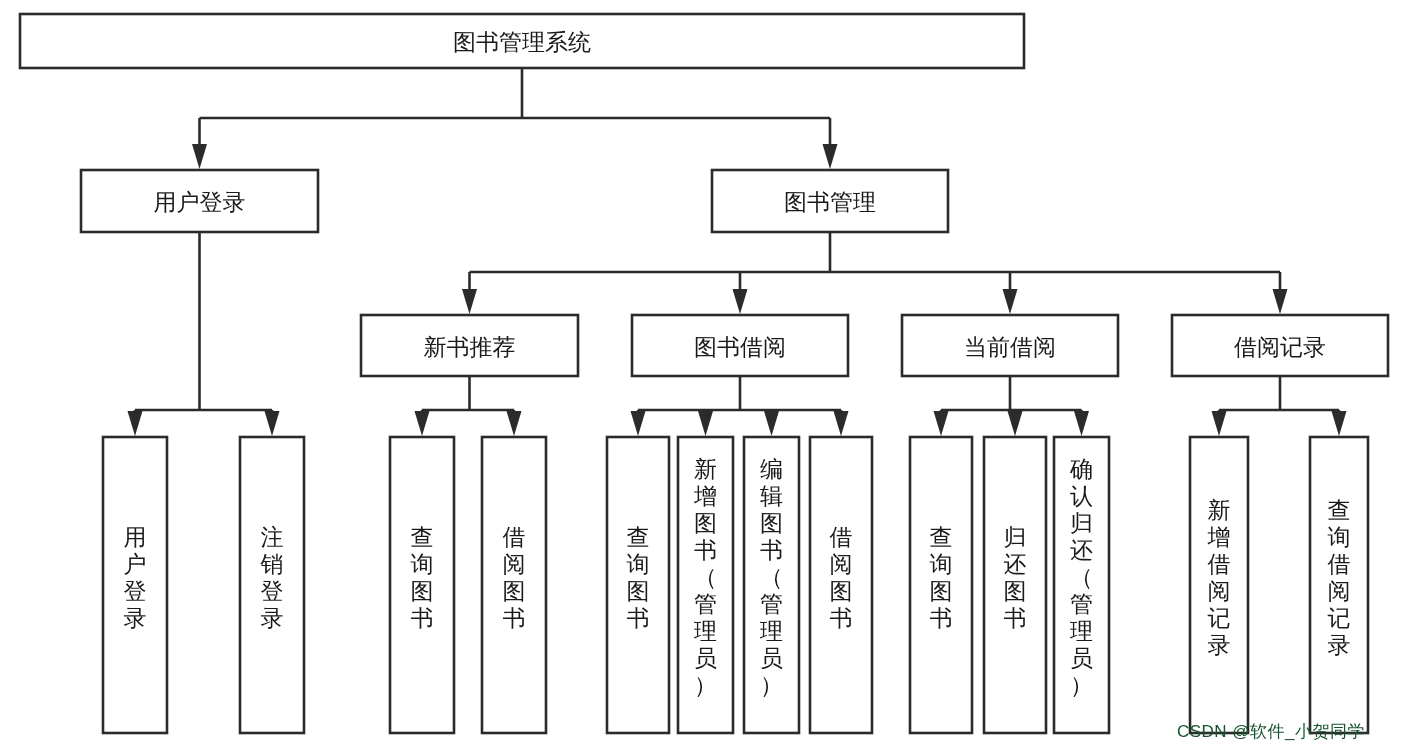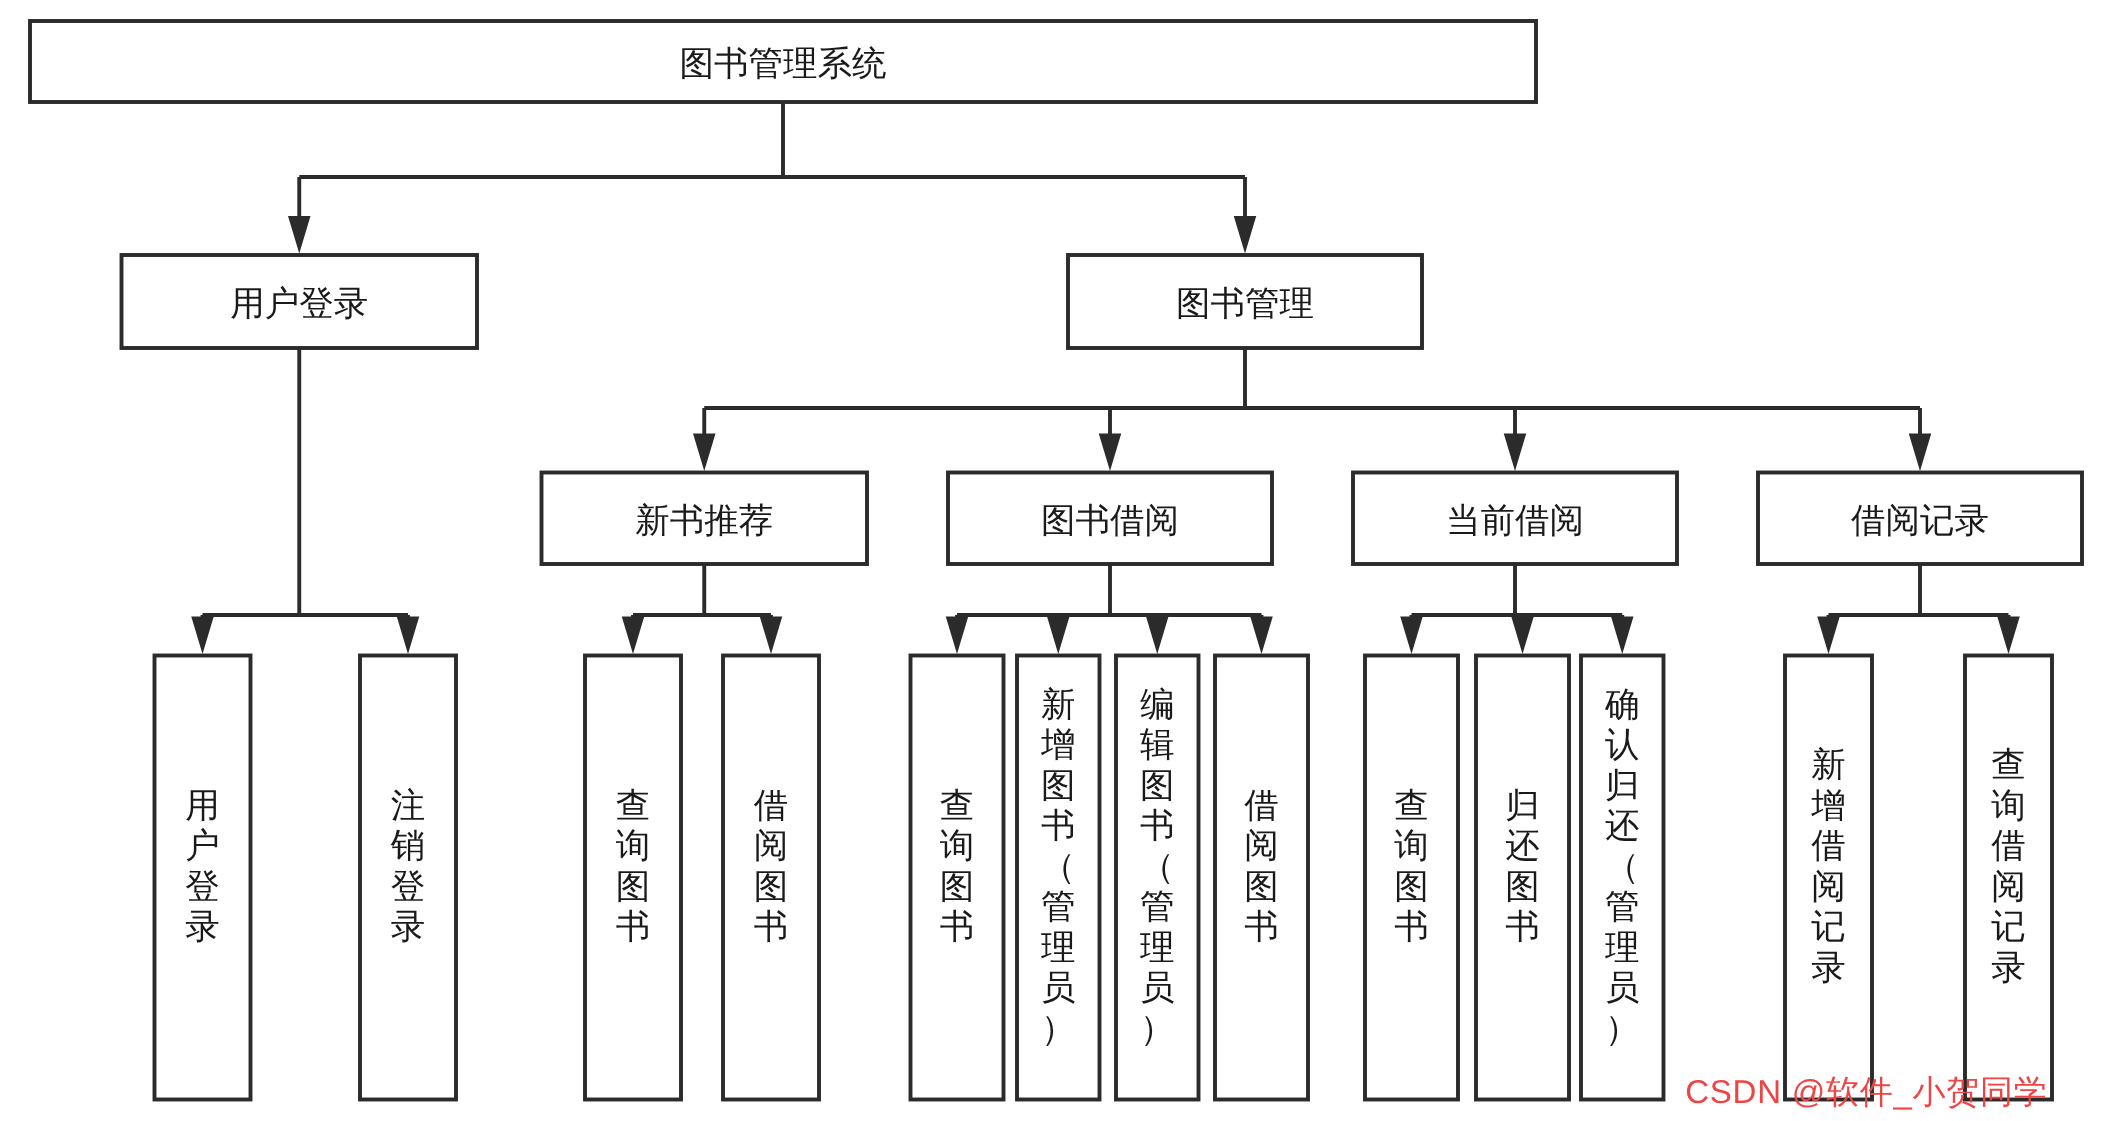--- a/index.html
+++ b/index.html
@@ -9,21 +9,21 @@
   svg#diagram{position:absolute;left:0;top:0;width:1405px;height:747px;}
   .node-box{fill:#ffffff;stroke:#2b2b2b;stroke-width:2.6;}
   .edge{stroke:#2b2b2b;stroke-width:2.6;fill:none;stroke-linecap:butt;}
   .arrow-head{fill:#2b2b2b;stroke:none;}
   .node-label{fill:#1a1a1a;font-family:"Liberation Sans","DejaVu Sans",sans-serif;
               font-size:23px;text-anchor:middle;dominant-baseline:central;}
   .vert-label{fill:#1a1a1a;font-family:"Liberation Sans","DejaVu Sans",sans-serif;
               font-size:23px;text-anchor:middle;}
   .watermark{position:absolute;right:10px;bottom:4px;
              font-family:"Liberation Sans","DejaVu Sans",sans-serif;
-             font-size:22px;color:#ef4444;white-space:nowrap;letter-spacing:.5px;}
+             font-size:17px;color:#14532d;white-space:nowrap;letter-spacing:.5px;}
 </style>
 </head>
 <body>
 
 <div id="stage">
   <svg id="diagram" viewBox="0 0 1405 747">
     <g id="edges-layer">
         <g class="edge-group">
           <path class="edge" d="M522 68 L522 118"></path>
           <path class="edge" d="M199.5 118 L830 118"></path>

